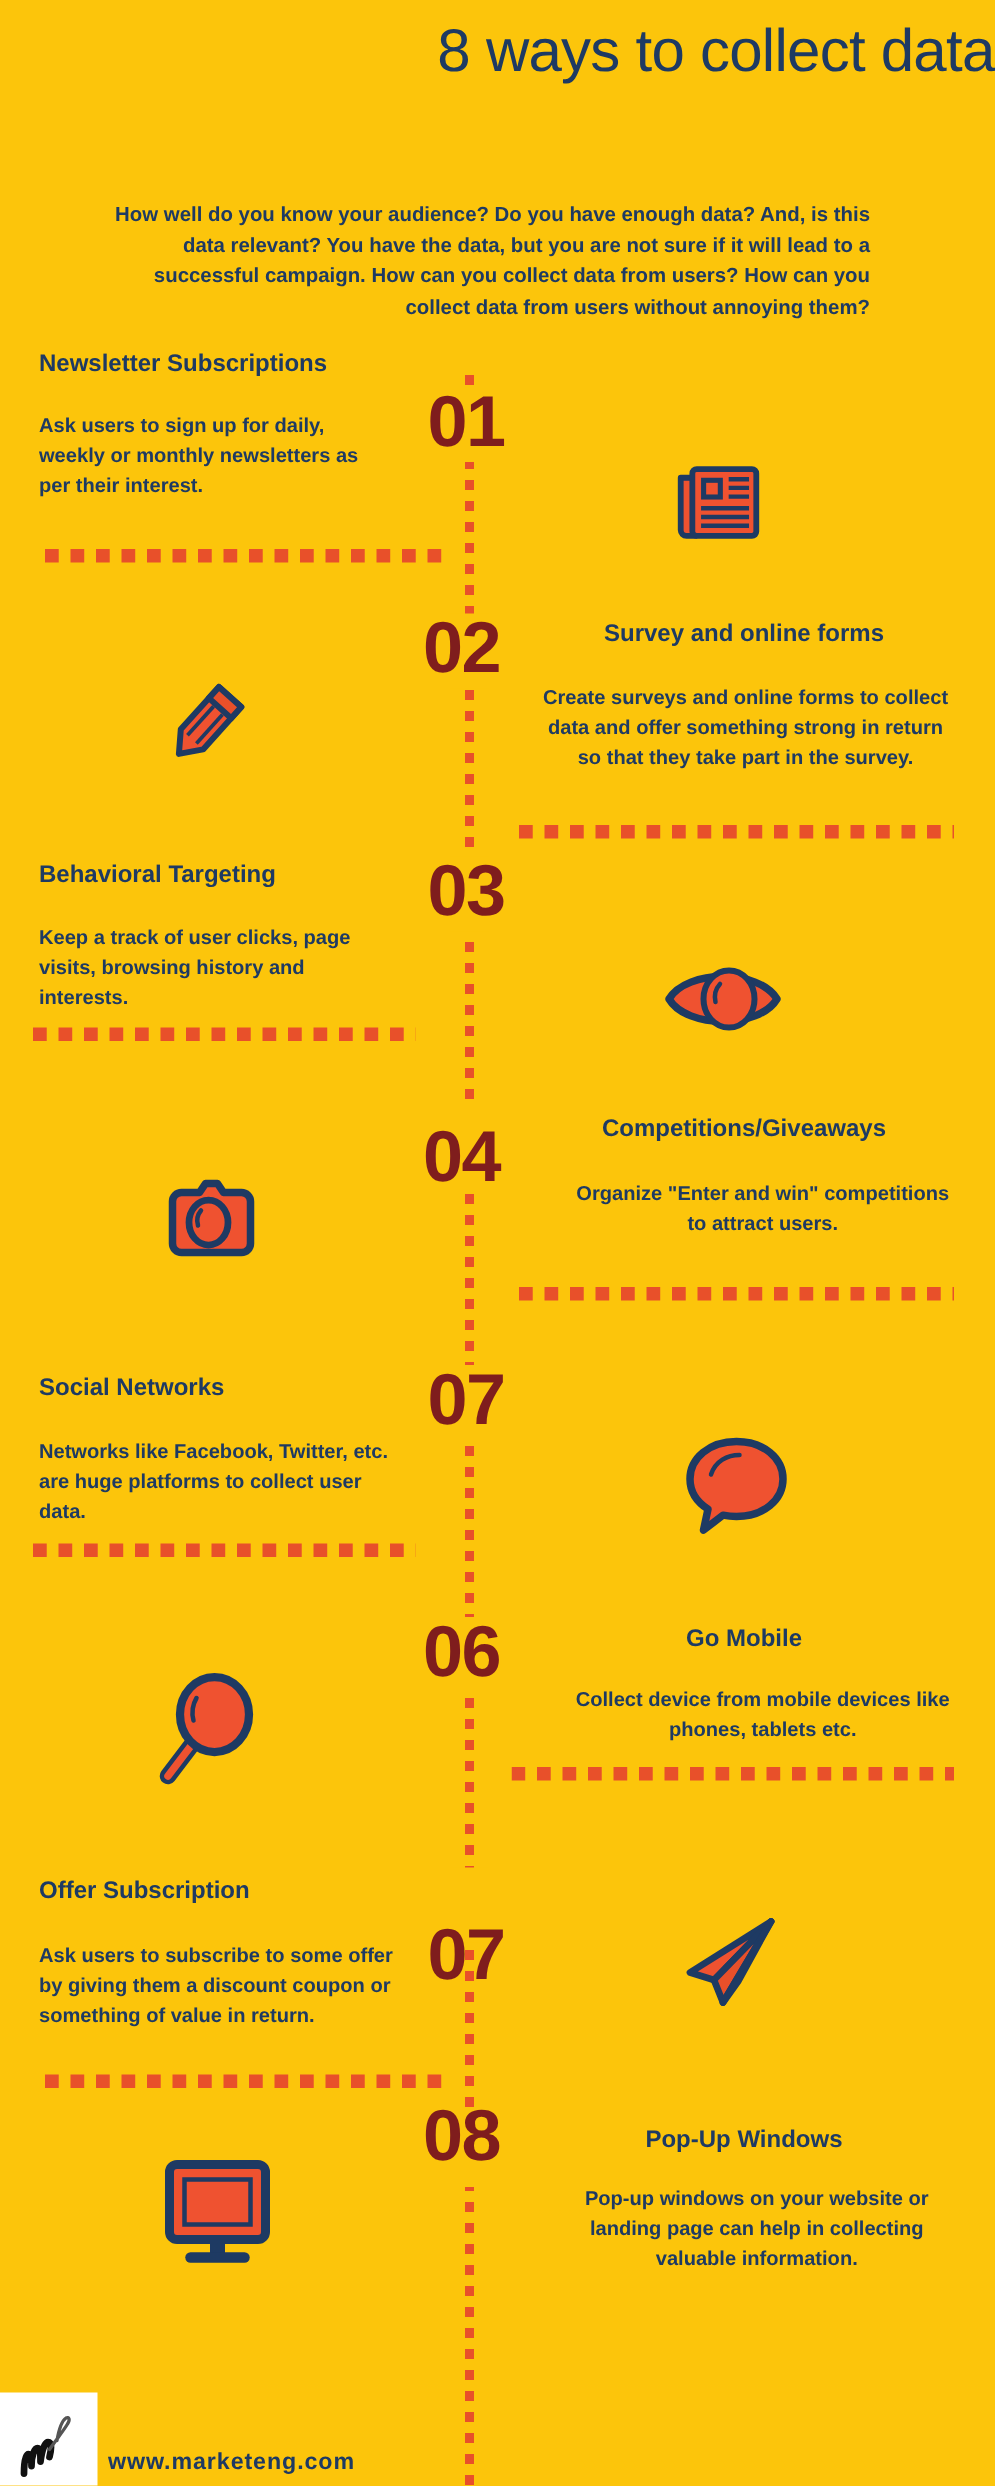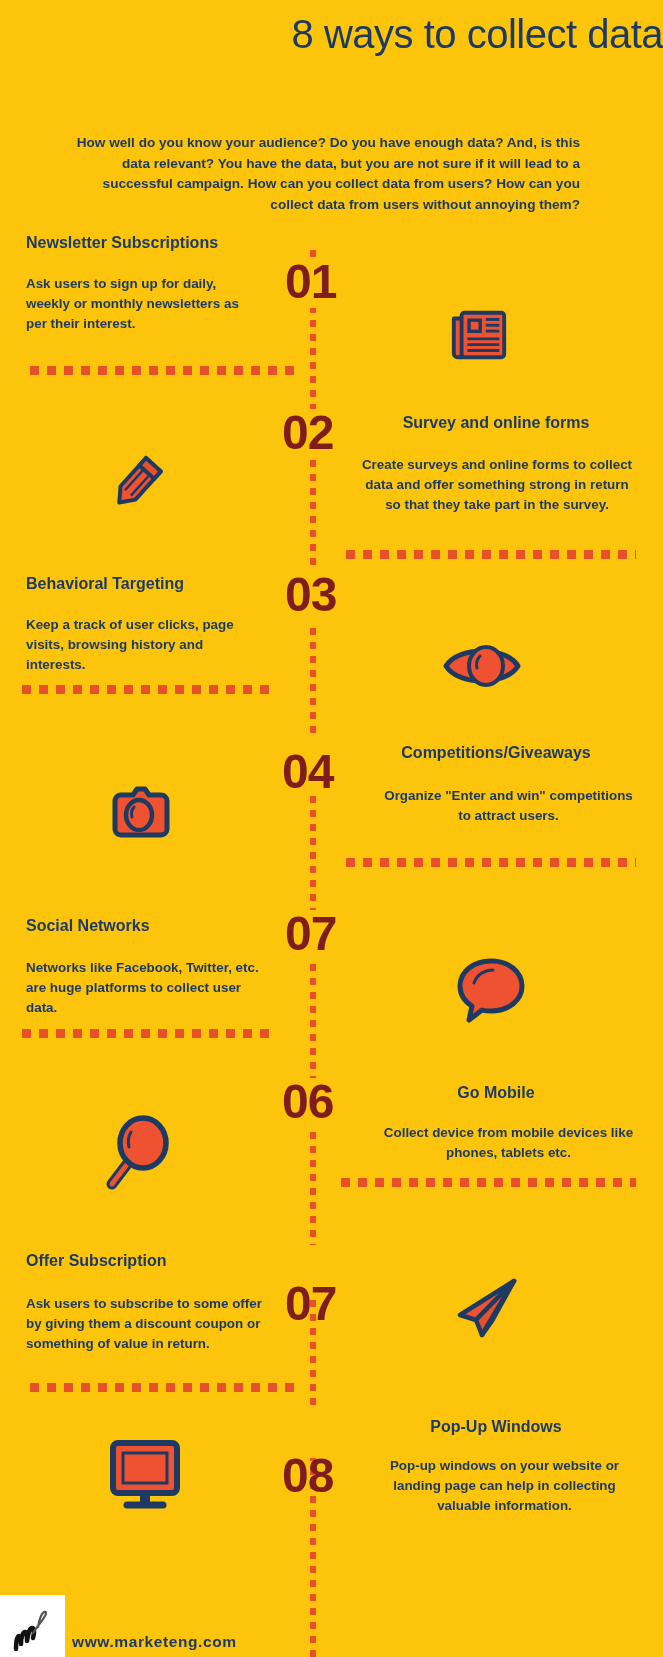--- a/index.html
+++ b/index.html
@@ -201,21 +201,21 @@
     <div class="icon" style="left:452px;top:1273px">
       <svg width="70" height="70" viewBox="0 0 70 70">
         <path d="M62 8 8 42l16 5z" fill="#EF5230" stroke="#1E3A63" stroke-width="4.5" stroke-linejoin="round"></path>
         <path d="M62 8 24 47l6 15z" fill="#E8502A" stroke="#1E3A63" stroke-width="4.5" stroke-linejoin="round"></path>
         <path d="M62 8 30 62l10-14z" fill="#EF5230" stroke="#1E3A63" stroke-width="4.5" stroke-linejoin="round"></path>
       </svg>
     </div>
   </div>
 
   <div class="sect side-right">
-    <div class="num right" style="top:1452px">08</div>
+    <div class="num right" style="top:1401px">08</div>
     <div class="head" style="left:355px;top:1418px;width:282px">Pop-Up Windows</div>
     <div class="body" style="left:372px;top:1456px;width:265px">Pop-up windows on your website or landing page can help in collecting valuable information.</div>
     <div class="icon" style="left:105px;top:1437px">
       <svg width="80" height="74" viewBox="0 0 80 74">
         <rect x="8" y="6" width="64" height="50" rx="5" fill="#EF5230" stroke="#1E3A63" stroke-width="6" stroke-linejoin="round"></rect>
         <rect x="18" y="16" width="44" height="30" fill="#EF5230" stroke="#1E3A63" stroke-width="3"></rect>
         <rect x="35" y="56" width="10" height="9" fill="#1E3A63"></rect>
         <path d="M22 68h36" stroke="#1E3A63" stroke-width="7" stroke-linecap="round"></path>
       </svg>
     </div>

